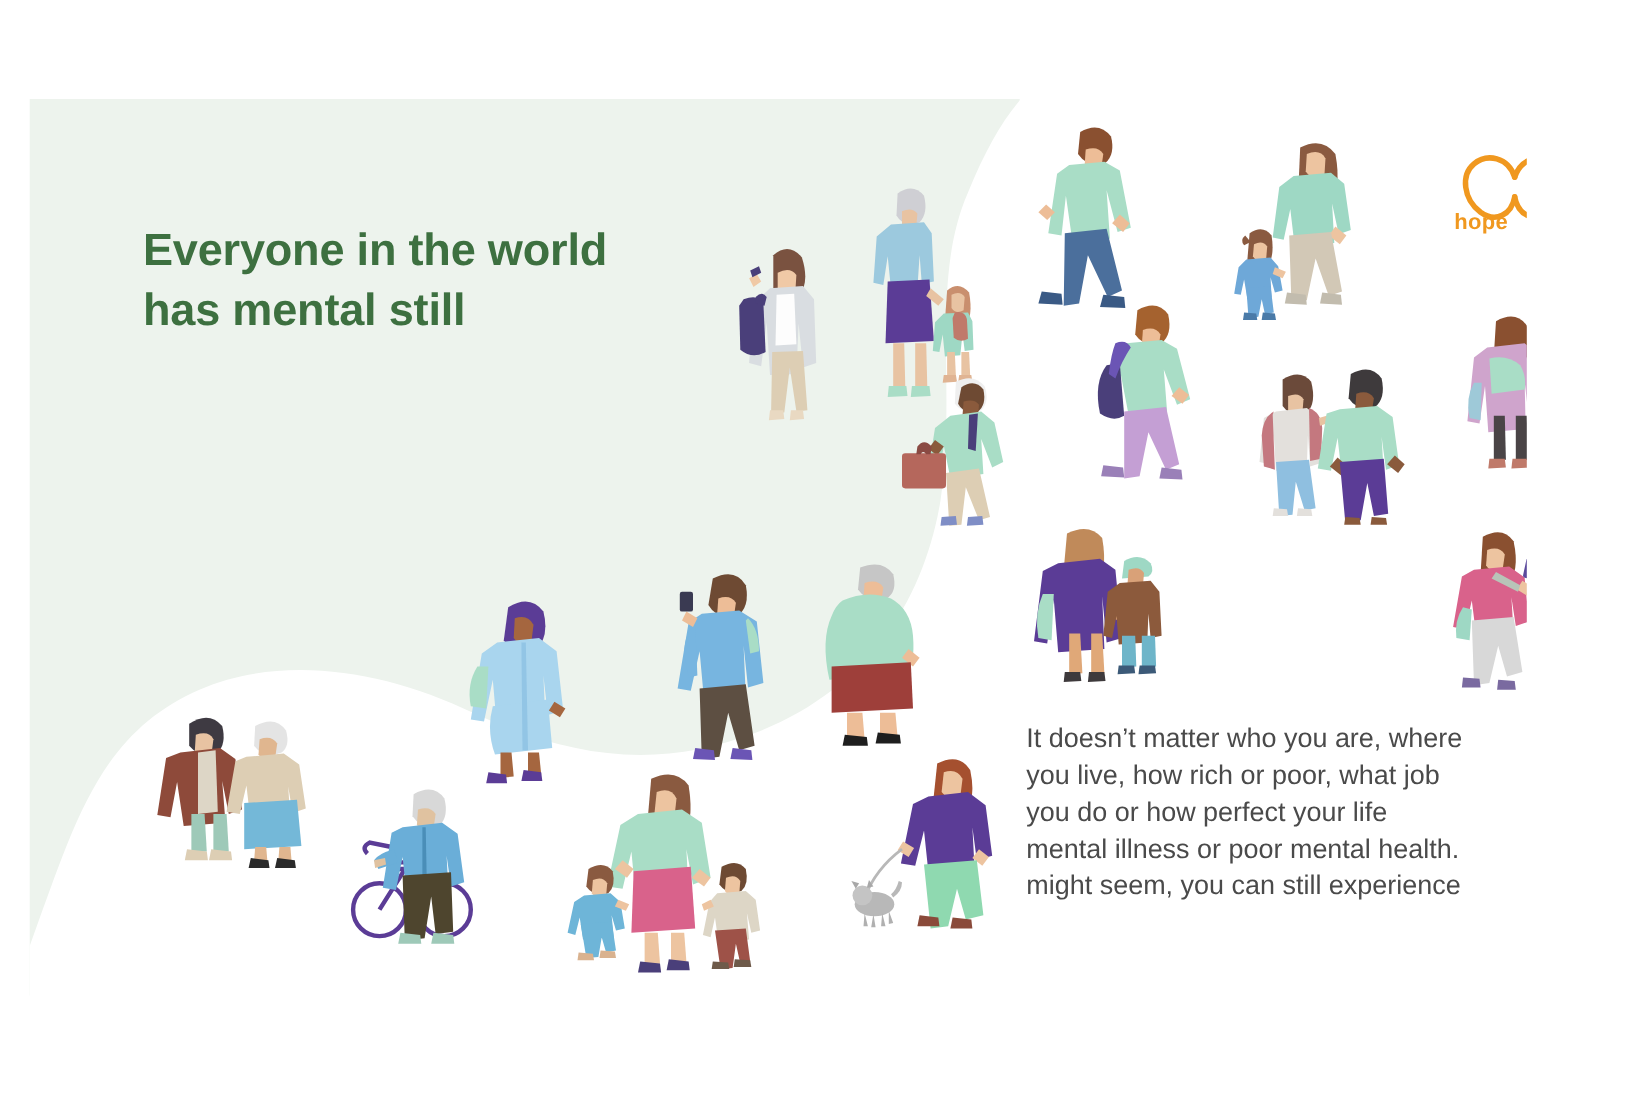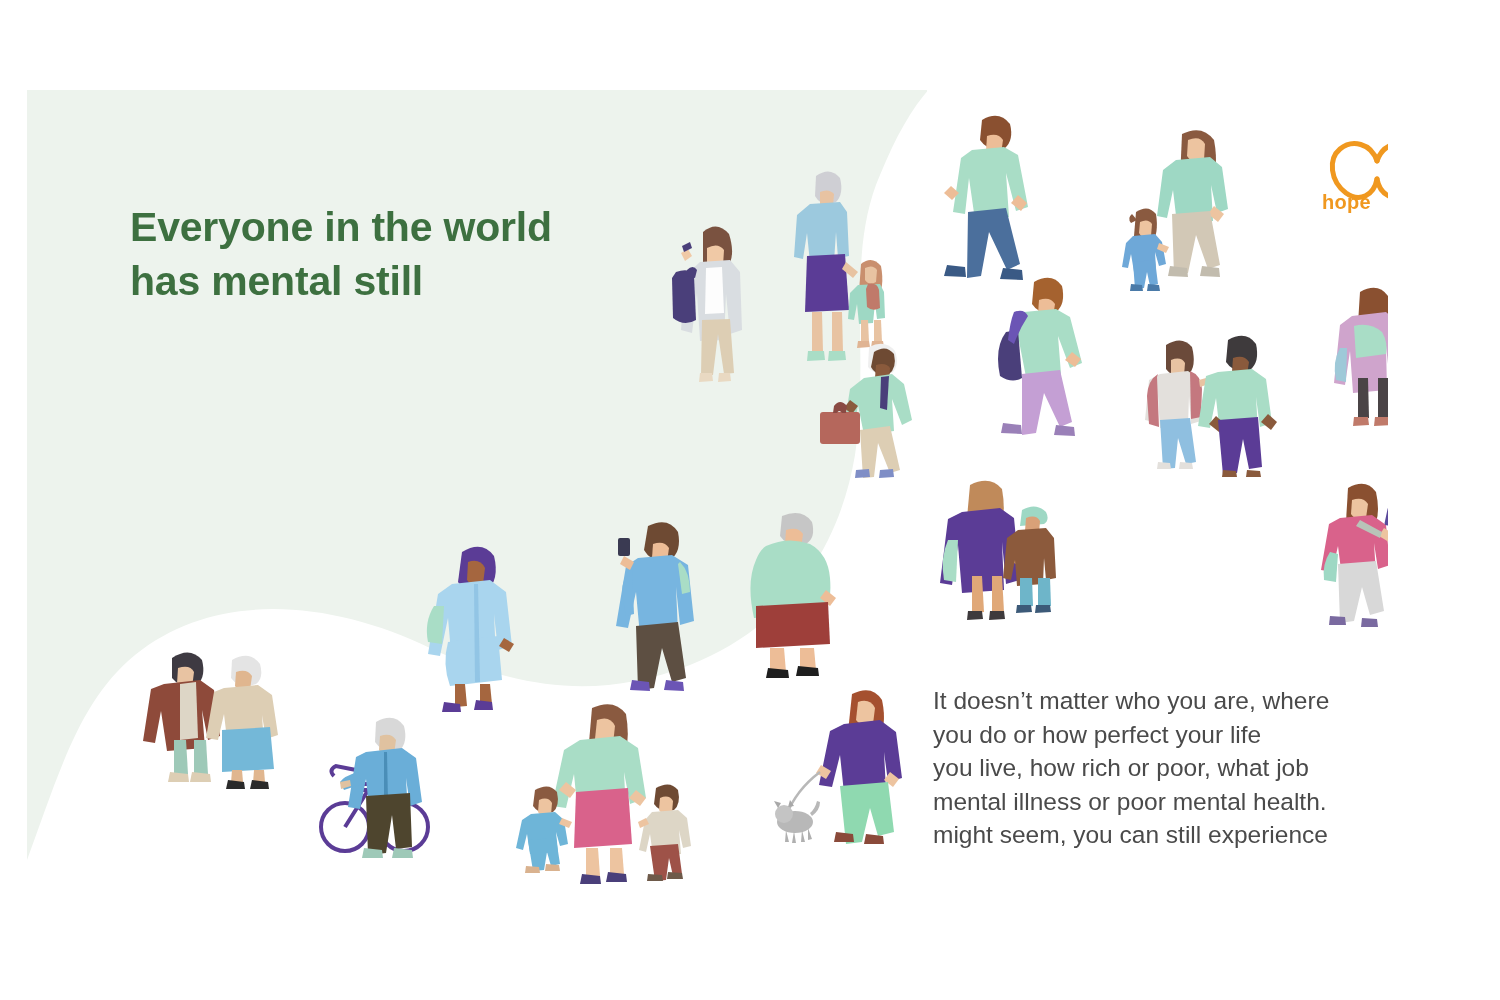--- a/index.html
+++ b/index.html
@@ -14,21 +14,21 @@
   .white-blob{position:absolute;left:0;top:0;width:1500px;height:1000px;
               pointer-events:none;}
 
   
   .headline{position:absolute;left:130px;top:200px;width:560px;
             font-size:41px;font-weight:bold;line-height:1.32;
             color:#3d7040;letter-spacing:-0.2px;}
 
   
   .bodycopy{position:absolute;left:933px;top:655px;width:500px;
-            font-size:24.5px;line-height:1.37;color:#4a4a4a;margin-top:29px;}
+            font-size:24.5px;line-height:1.37;color:#4a4a4a;}
   .bodycopy .ln{display:block;white-space:nowrap;}
 
   
   .logo{position:absolute;left:1322px;top:133px;width:110px;height:100px;}
   .logo-word{position:absolute;left:0;top:58px;width:110px;
              font-size:20px;font-weight:bold;color:#f0981f;letter-spacing:0.3px;}
 
   .people-layer{position:absolute;left:0;top:0;width:1500px;height:1000px;}
 </style>
 </head>
@@ -338,22 +338,22 @@
     </g>
   </svg>
 
   <div class="headline">
     <div>Everyone in the world</div>
     <div>has mental still</div>
   </div>
 
   <div class="bodycopy">
     <span class="ln">It doesn’t matter who you are, where</span>
+    <span class="ln">you live, how rich or poor, what job</span>
     <span class="ln">you do or how perfect your life</span>
-    <span class="ln">you live, how rich or poor, what job</span>
     <span class="ln">mental illness or poor mental health.</span>
     <span class="ln">might seem, you can still experience</span>
   </div>
 
   <div class="logo">
     <svg width="110" height="78" viewBox="0 0 110 78">
       <g fill="none" stroke="#f0981f" stroke-width="5" stroke-linecap="round" stroke-linejoin="round">
         <path d="M55,28 C49,10 30,6 18,16 C6,26 8,48 24,60 C38,70 52,62 55,46"></path>
         <path d="M55,28 C61,10 80,6 92,16 C104,26 102,48 86,60 C72,70 58,62 55,46"></path>
       </g>

